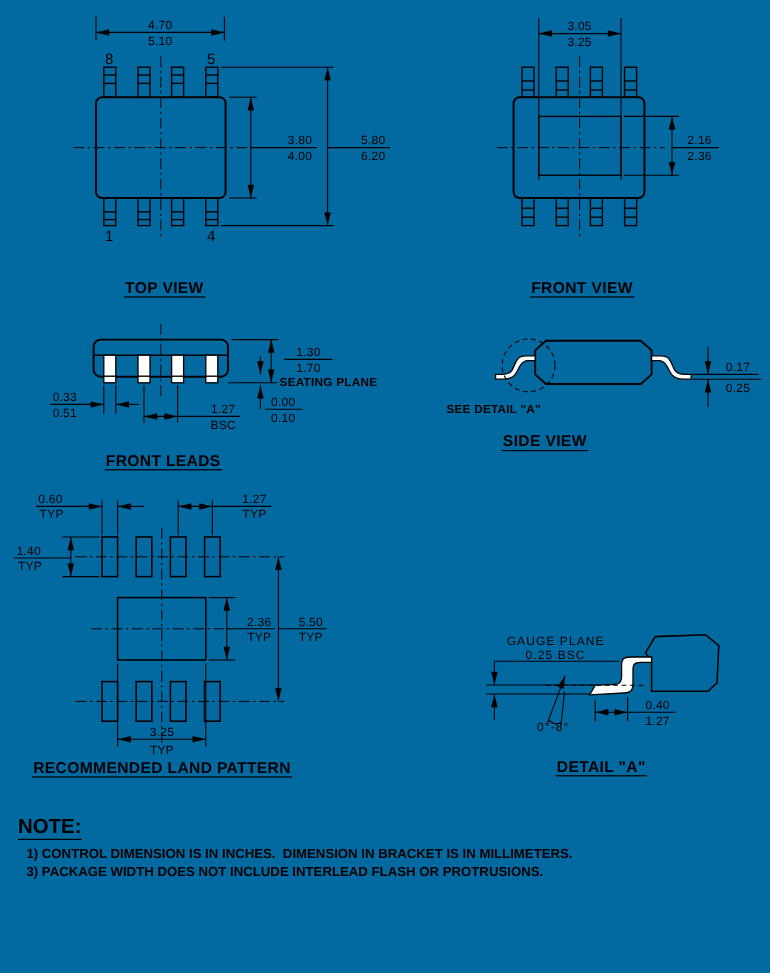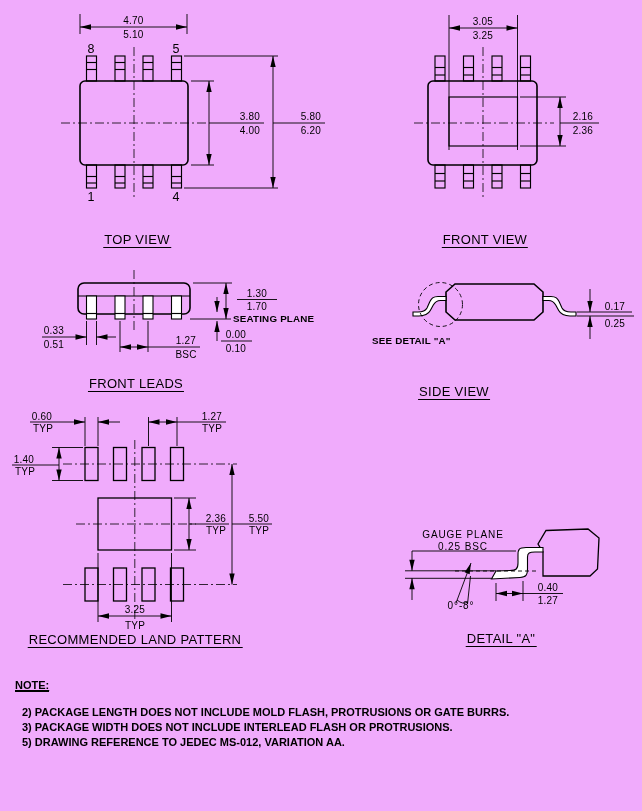--- a/index.html
+++ b/index.html
@@ -1,37 +1,37 @@
 <!DOCTYPE html>
 <html><head>
 <meta charset="utf-8">
 <style>
   html,body{margin:0;padding:0;background:#fff;}
-  #page{position:relative;width:642px;height:811px;background:#f0abfc;overflow:hidden;
+  #page{position:relative;width:642px;height:811px;background:#0369a1;overflow:hidden;
         font-family:"Liberation Sans",sans-serif;color:#000;}
   svg{position:absolute;left:0;top:0;}
   
   .o16{stroke:#000;stroke-width:1.6;fill:none;}
   .o13{stroke:#000;stroke-width:1.3;fill:none;}
   .o12{stroke:#000;stroke-width:1.15;fill:none;}
   .thin{stroke:#000;stroke-width:0.9;fill:none;}
   .cl{stroke:#000;stroke-width:0.8;fill:none;stroke-dasharray:9 3 2 3;}
   .dash{stroke:#000;stroke-width:0.9;fill:none;stroke-dasharray:4 3;}
   .wfill{fill:#fff;stroke:#000;stroke-width:1.1;}
   text{fill:#000;font-family:"Liberation Sans",sans-serif;}
   text.dim{font-size:10px;letter-spacing:0.2px;}
   text.pin{font-size:12.5px;}
   text.bl{font-size:9.8px;font-weight:bold;letter-spacing:0.2px;}
   text.cad{font-size:10px;letter-spacing:0.9px;}
   
   .vtitle{position:absolute;transform:translateX(-50%);white-space:nowrap;
-          font-weight:normal;font-size:13px;letter-spacing:0.3px;
+          font-weight:bold;font-size:13px;letter-spacing:0.3px;
           border-bottom:1.8px solid #000;padding:0 1px 0px 1px;}
-  .note-head{position:absolute;font-weight:bold;font-size:11px;
-             border-bottom:1.8px solid #000;display:inline-block;text-decoration:underline;}
+  .note-head{position:absolute;font-weight:bold;font-size:17px;
+             border-bottom:1.8px solid #000;display:inline-block;}
   .notes{position:absolute;left:22px;top:705px;width:600px;}
   .note-line{font-weight:bold;font-size:11px;line-height:15px;white-space:pre-wrap;}
 </style>
 </head>
 <body>
 
 <div id="page">
 
 <svg width="642" height="811" viewBox="0 0 642 811">
   <defs>
@@ -337,24 +337,23 @@
       <line class="thin" x1="523" y1="593.5" x2="563" y2="593.5"></line>
       <text class="dim" x="548" y="590.5" text-anchor="middle">0.40</text>
       <text class="dim" x="548" y="604" text-anchor="middle">1.27</text>
     </g>
   </g>
 </svg>
 
 <div class="vtitle" style="left:137px;top:232px;">TOP VIEW</div>
 <div class="vtitle" style="left:485px;top:232px;">FRONT VIEW</div>
 <div class="vtitle" style="left:136px;top:376px;">FRONT LEADS</div>
-<div class="vtitle" style="left:454px;top:384px;">SIDE VIEW</div>
+<div class="vtitle" style="left:454px;top:360px;">SIDE VIEW</div>
 <div class="vtitle" style="left:135px;top:632px;">RECOMMENDED LAND PATTERN</div>
 <div class="vtitle" style="left:501px;top:631px;">DETAIL "A"</div>
 
 <div class="note-head" style="left:15px;top:679px;">NOTE:</div>
 <div class="notes">
-  <div class="note-line">2) PACKAGE LENGTH DOES NOT INCLUDE MOLD FLASH, PROTRUSIONS OR GATE BURRS.</div>
+  <div class="note-line">1) CONTROL DIMENSION IS IN INCHES.  DIMENSION IN BRACKET IS IN MILLIMETERS.</div>
   <div class="note-line">3) PACKAGE WIDTH DOES NOT INCLUDE INTERLEAD FLASH OR PROTRUSIONS.</div>
-  <div class="note-line">5) DRAWING REFERENCE TO JEDEC MS-012, VARIATION AA.</div>
 </div>
 
 </div>
 
 </body></html>

